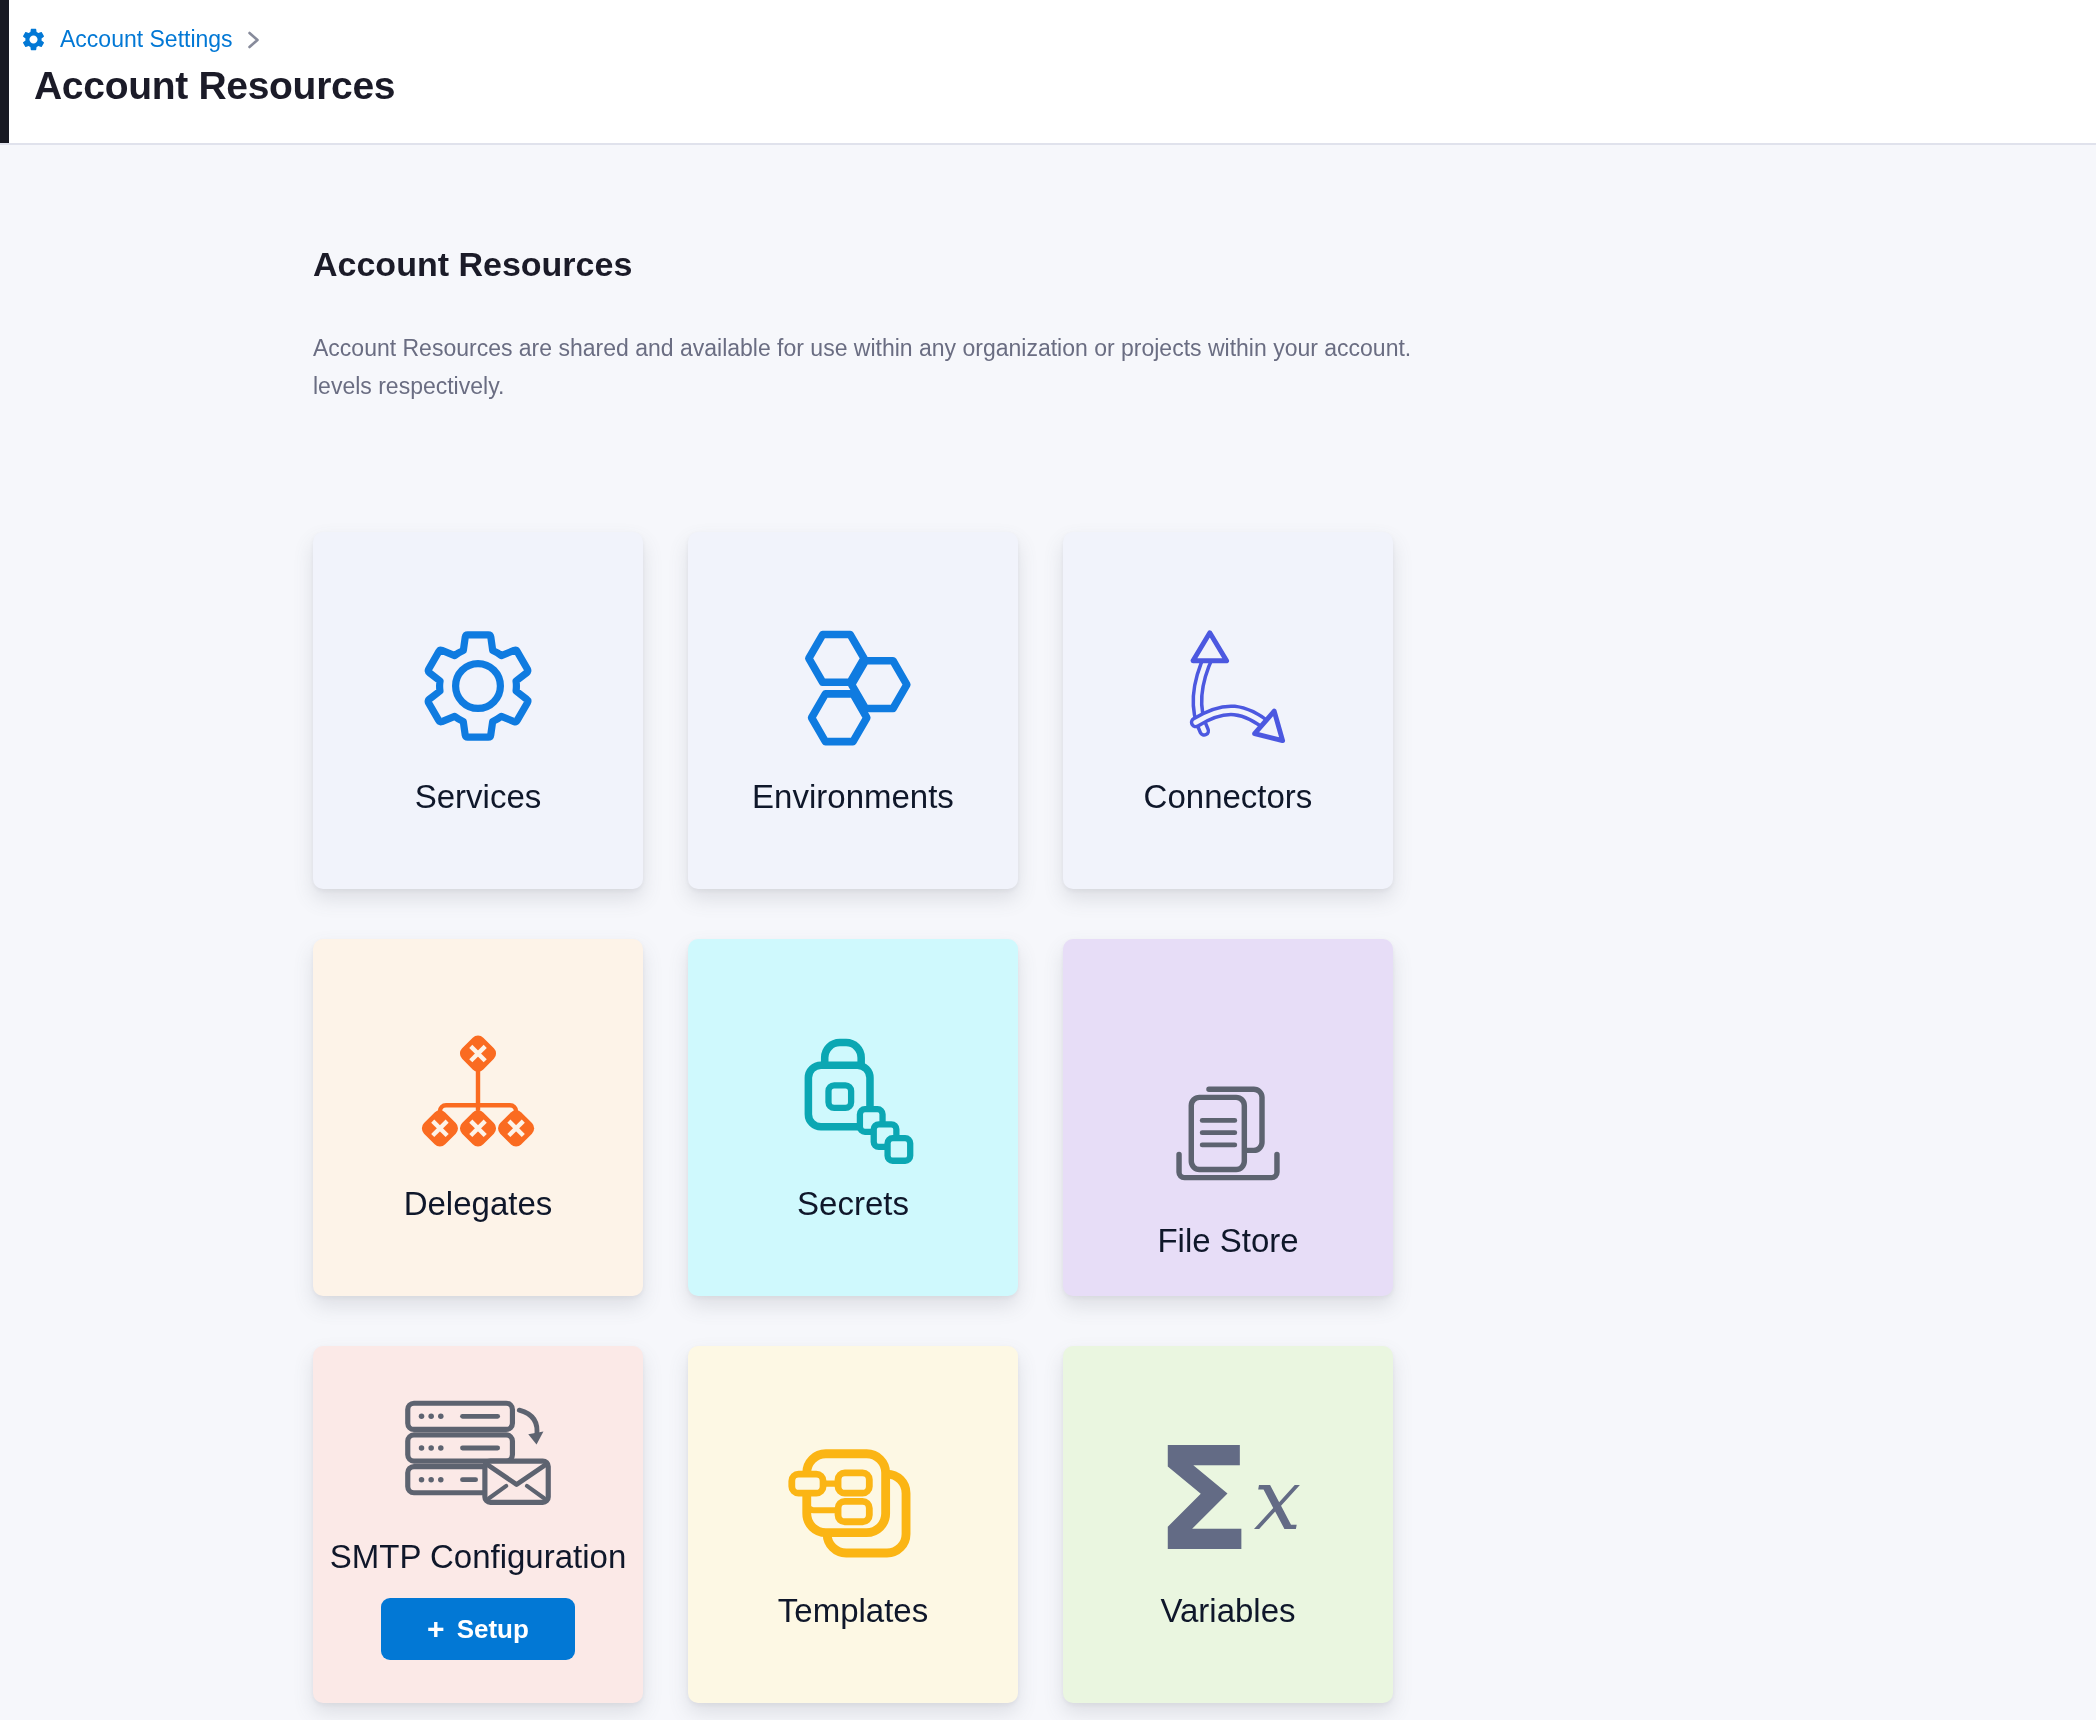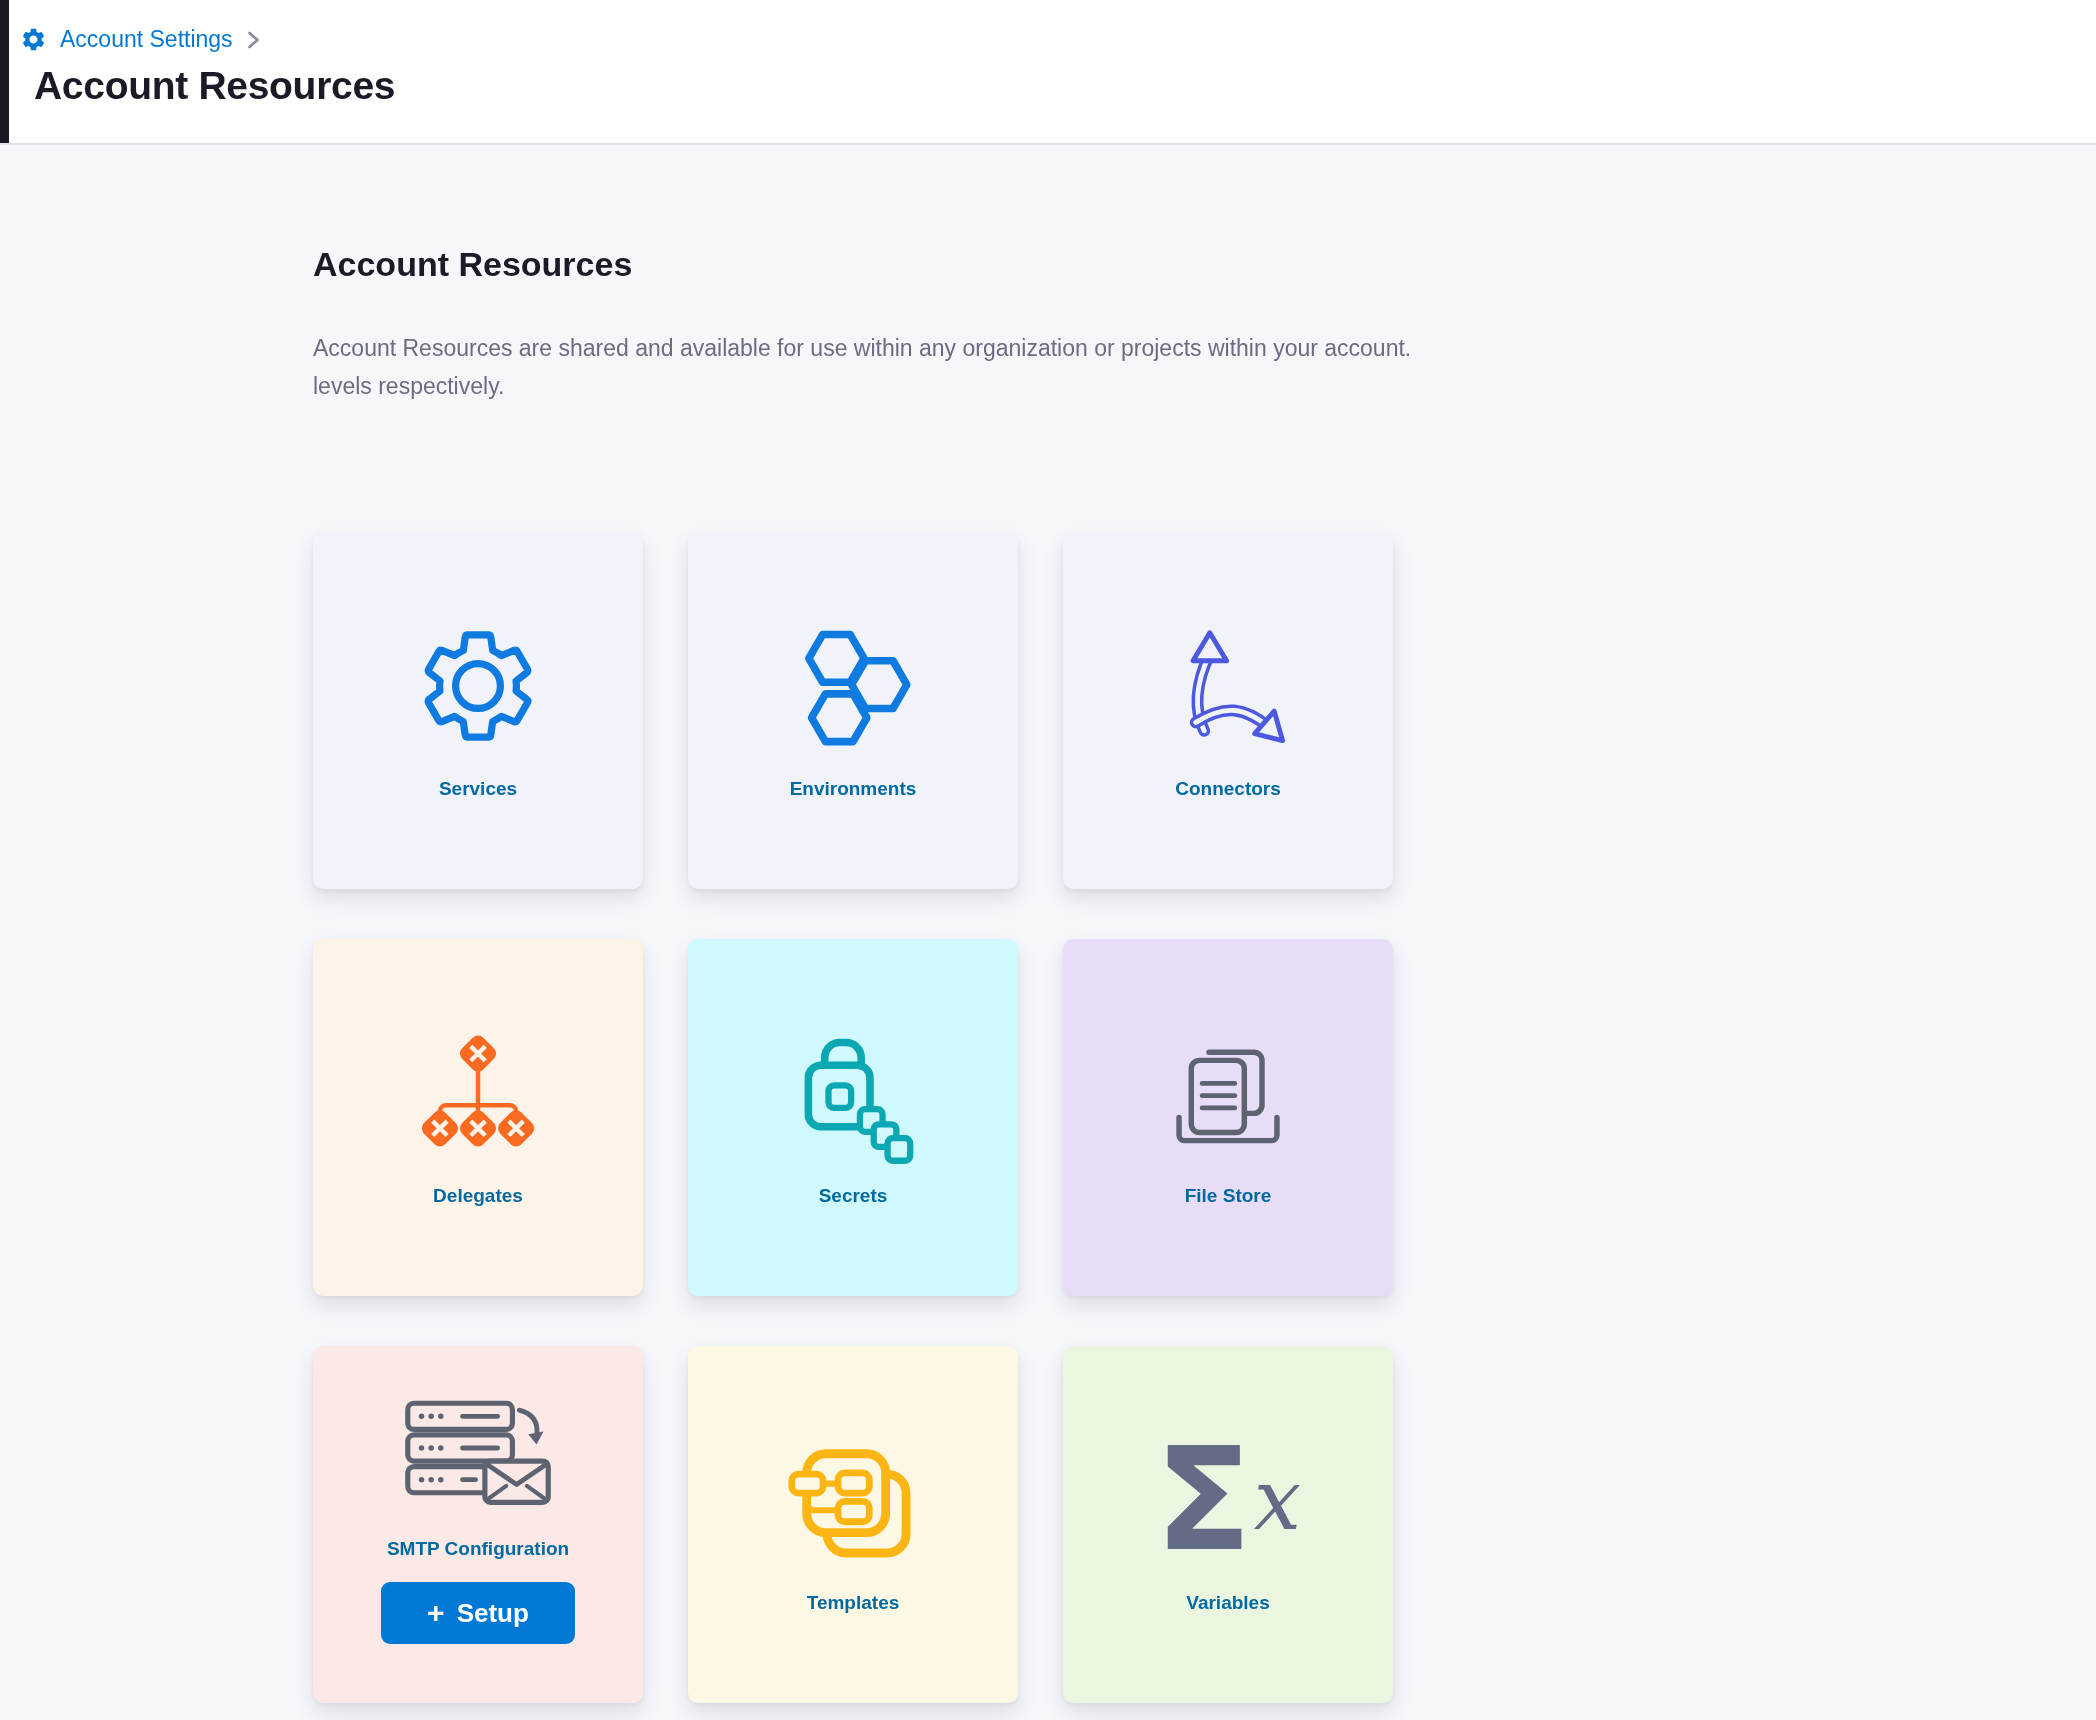--- a/index.html
+++ b/index.html
@@ -20,21 +20,21 @@
   .main{position:absolute;top:145px;left:0;right:0;bottom:0;background:#f6f7fb;}
   .section-heading{position:absolute;left:313px;top:100px;font-size:34px;font-weight:600;color:#1b1b28;}
   .section-desc{position:absolute;left:313px;top:184px;font-size:23px;line-height:38px;color:#6a6d82;}
 
   .grid{position:absolute;left:313px;top:387px;display:grid;
         grid-template-columns:repeat(3,330px);grid-auto-rows:357px;column-gap:45px;row-gap:50px;}
 
   .card{border-radius:10px;display:flex;flex-direction:column;align-items:center;cursor:pointer;
         box-shadow:0 2px 4px rgba(40,41,61,.05),0 10px 20px rgba(96,97,112,.16);}
   .iconbox{height:132px;margin-top:88px;display:flex;align-items:center;justify-content:center;}
-  .card-label{margin-top:26px;font-size:19px;font-weight:700;color:#0369a1;text-align:center;}
+  .card-label{margin-top:26px;font-size:33px;font-weight:400;color:#0f172a;text-align:center;}
 
   .card--smtp .iconbox{margin-top:54px;height:118px;}
   .card--smtp .card-label{margin-top:20px;}
   .setup-button{margin-top:22px;display:flex;align-items:center;gap:12px;background:#0278d5;color:#ffffff;
                 border:none;border-radius:9px;height:62px;padding:0 46px;cursor:pointer;}
   .setup-plus{font-size:30px;font-weight:700;line-height:1;}
   .setup-label{font-size:26px;font-weight:600;}
 
   
   .var-glyph{display:flex;align-items:center;}
@@ -151,21 +151,21 @@
             <rect x="34" y="70" width="98" height="98" rx="20" fill="var(--bg)" stroke-width="12"></rect>
             <rect x="66" y="102" width="36" height="36" rx="9" stroke-width="10"></rect>
             <rect x="116" y="140" width="36" height="36" rx="8" fill="var(--bg)" stroke-width="10"></rect>
             <rect x="138" y="164" width="36" height="36" rx="8" fill="var(--bg)" stroke-width="10"></rect>
             <rect x="160" y="186" width="36" height="36" rx="8" fill="var(--bg)" stroke-width="10"></rect>
           </svg>
         </div>
         <div class="card-label">Secrets</div>
       </div>
 
-      <div class="card" style="background-color: rgb(231, 221, 247); --bg: #e7ddf7;">
+      <div class="card" style="background-color: rgb(231, 221, 247); justify-content: center; --bg: #e7ddf7;">
         <div class="iconbox" style="color: rgb(93, 99, 112);">
           <svg width="136" height="136" viewBox="0 0 200 200" fill="none" stroke="currentColor" stroke-linecap="round" stroke-linejoin="round">
             <path d="M72,40 h66 a12,12 0 0 1 12,12 v66 a12,12 0 0 1 -12,12 h-10" stroke-width="8"></path>
             <rect x="46" y="52" width="78" height="106" rx="12" fill="var(--bg)" stroke-width="8"></rect>
             <line x1="62" y1="86" x2="110" y2="86" stroke-width="7"></line>
             <line x1="62" y1="104" x2="110" y2="104" stroke-width="7"></line>
             <line x1="62" y1="122" x2="110" y2="122" stroke-width="7"></line>
             <path d="M28,136 v26 a8,8 0 0 0 8,8 h128 a8,8 0 0 0 8,-8 v-26" stroke-width="8"></path>
           </svg>
         </div>

